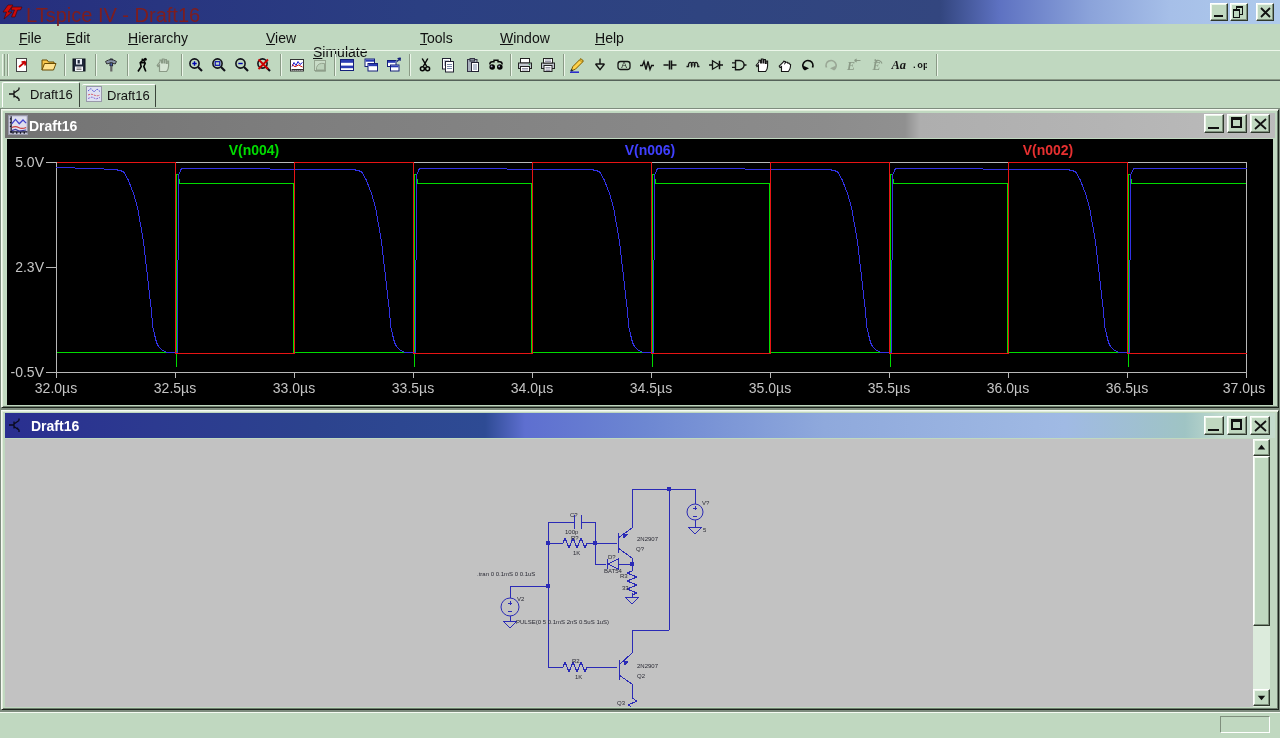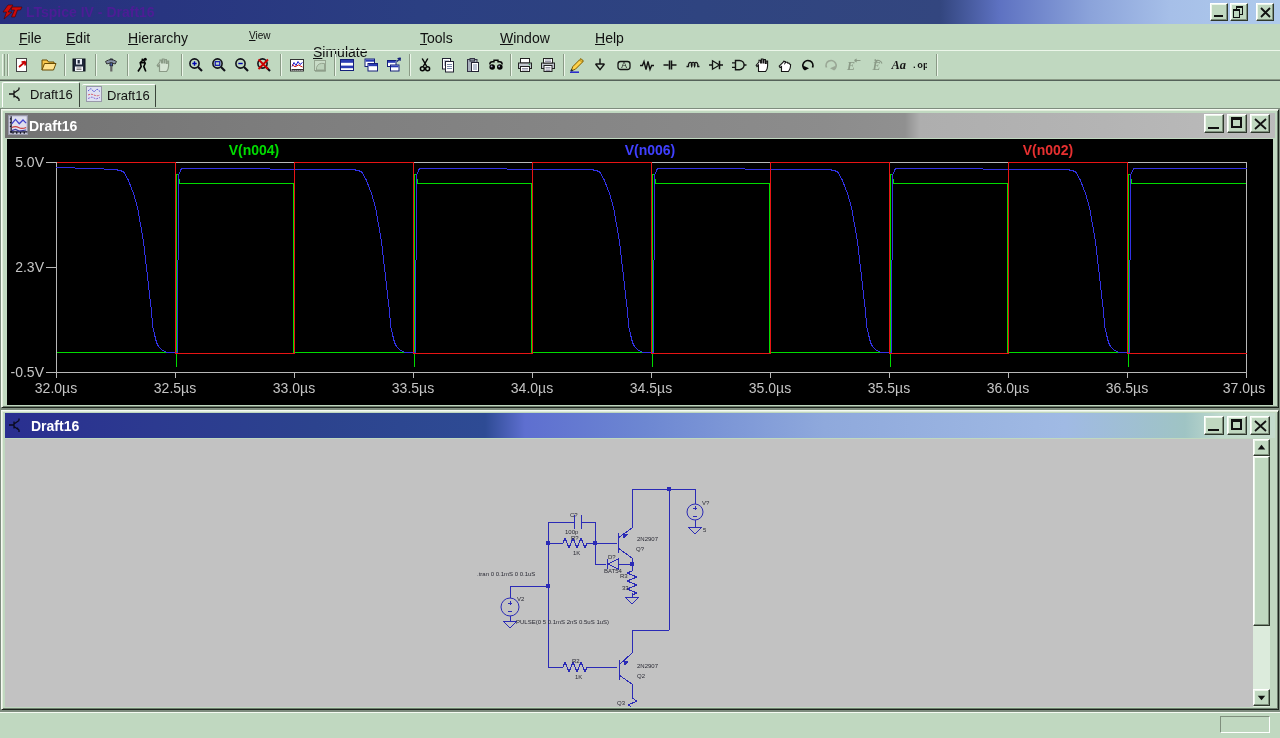--- a/index.html
+++ b/index.html
@@ -4,35 +4,35 @@
 *{margin:0;padding:0;box-sizing:border-box}
 body{width:1280px;height:738px;overflow:hidden;font-family:"Liberation Sans",sans-serif;background:#c0d8c0;position:relative}
 .abs{position:absolute}
 
 </style></head><body>
 <div class="abs" style="left:0;top:0;width:1280px;height:24px;background:linear-gradient(90deg,#262e7e 0px,#283580 160px,#2b3f82 420px,#2f4480 700px,#33467f 940px,#5e72c2 1000px,#8ba3da 1090px,#a6bfe8 1170px,#afcbec 1280px)"></div>
 <div class="abs" style="left:2px;top:3px"><svg width="22" height="18" viewBox="0 0 22 18">
       <path d="M6 2 L11 2 L6 9 L10 9 L2 16 L4.5 9 L1 9 Z" fill="#cc0a0a" stroke="#440000" stroke-width="0.6"></path>
       <path d="M10 4 L20 4 L18.5 7 L15.5 7 L13 14 L9.5 14 L12.5 7 L9 7 Z" fill="#cc0a0a" stroke="#440000" stroke-width="0.6"></path>
     </svg></div>
-<div class="abs" style="left:26px;top:4px;color:#4c1d95;font-size:14px;font-weight:bold">LTspice IV - Draft16</div>
+<div class="abs" style="left:26px;top:4px;color:#7f1d1d;font-size:20px;font-weight:normal">LTspice IV - Draft16</div>
 <div style="position:absolute;left:1210px;top:3px;width:18px;height:18px;background:#c0d8c0;border-top:1px solid #fff;border-left:1px solid #fff;border-right:1px solid #2e382c;border-bottom:1px solid #2e382c;box-shadow:inset -1px -1px 0 #7f8f7d,inset 1px 1px 0 #ecf6ea">
     <div style="position:absolute;left:3px;bottom:3px;width:9px;height:2px;background:#111"></div>
   </div>
 <div style="position:absolute;left:1230px;top:3px;width:18px;height:18px;background:#c0d8c0;border-top:1px solid #fff;border-left:1px solid #fff;border-right:1px solid #2e382c;border-bottom:1px solid #2e382c;box-shadow:inset -1px -1px 0 #7f8f7d,inset 1px 1px 0 #ecf6ea">
     <div style="position:absolute;left:5px;top:2px;width:7px;height:9px;border:1px solid #111;border-top:2px solid #111"></div>
     <div style="position:absolute;left:2px;top:5px;width:7px;height:9px;border:1px solid #111;border-top:2px solid #111;background:#c0d8c0"></div>
   </div>
 <div style="position:absolute;left:1256px;top:3px;width:18px;height:18px;background:#c0d8c0;border-top:1px solid #fff;border-left:1px solid #fff;border-right:1px solid #2e382c;border-bottom:1px solid #2e382c;box-shadow:inset -1px -1px 0 #7f8f7d,inset 1px 1px 0 #ecf6ea"><svg width="18" height="18">
       <path d="M4 4 L13 13 M13 4 L4 13" stroke="#111" stroke-width="1.8"></path>
     </svg></div>
 <div class="abs" style="left:19px;top:30px;font-size:14px;color:#111"><span style="text-decoration:underline">F</span>ile</div>
 <div class="abs" style="left:66px;top:30px;font-size:14px;color:#111"><span style="text-decoration:underline">E</span>dit</div>
 <div class="abs" style="left:128px;top:30px;font-size:14px;color:#111"><span style="text-decoration:underline">H</span>ierarchy</div>
-<div class="abs" style="left:249px;top:30px;font-size:10px;color:#111"><span style="text-decoration:underline">V</span>iew</div>
+<div class="abs" style="left:266px;top:30px;font-size:14px;color:#111"><span style="text-decoration:underline">V</span>iew</div>
 <div class="abs" style="left:313px;top:44px;font-size:14px;color:#111"><span style="text-decoration:underline">S</span>imulate</div>
 <div class="abs" style="left:420px;top:30px;font-size:14px;color:#111"><span style="text-decoration:underline">T</span>ools</div>
 <div class="abs" style="left:500px;top:30px;font-size:14px;color:#111"><span style="text-decoration:underline">W</span>indow</div>
 <div class="abs" style="left:595px;top:30px;font-size:14px;color:#111"><span style="text-decoration:underline">H</span>elp</div>
 <div class="abs" style="left:0;top:50px;width:1280px;height:1px;background:#ecf6ea"></div>
 <div style="position:absolute;left:2px;top:54px;width:3px;height:22px;border-left:1px solid #ecf6ea;border-right:1px solid #8a9a86"></div>
 <div style="position:absolute;left:7px;top:54px;width:2px;height:22px;border-left:1px solid #8a9a86;border-right:1px solid #ecf6ea"></div>
 <div style="position:absolute;left:14px;top:57px;width:16px;height:16px"><svg width="16" height="16" viewBox="0 0 16 16">
       <rect x="2.5" y="1.5" width="10" height="13" fill="#fff" stroke="#444"></rect>
       <path d="M5 10 L11.5 4.5 M11.5 4.5 L7.5 5 M11.5 4.5 L11 8.5" stroke="#c80000" stroke-width="1.7" fill="none"></path>

